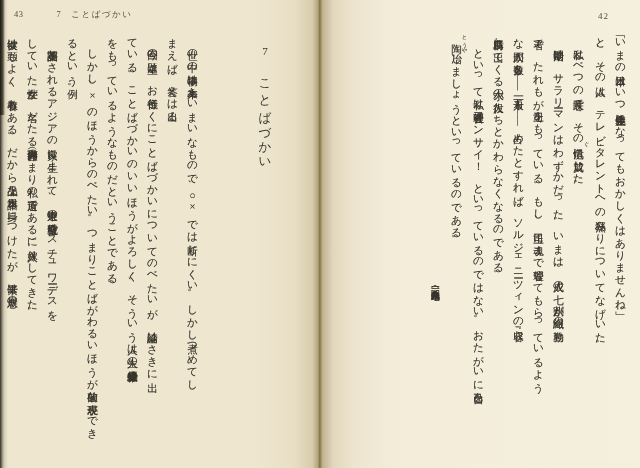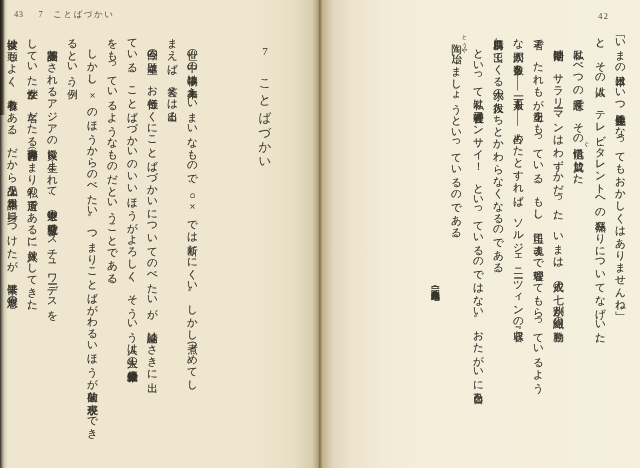--- a/index.html
+++ b/index.html
@@ -38,21 +38,21 @@
     background: linear-gradient(90deg, rgba(30,28,20,0.95) 0px, rgba(55,50,38,0.7) 3px, rgba(90,82,62,0) 5px);
   }
 
   .ink { color: #37342c; text-align: center; }
 
   
   .running-header {
     position: absolute; left: 14px; top: 9px;
     font-size: 8.5px; color: #564f42; letter-spacing: 0.5px; white-space: nowrap;
   }
-  .running-header .rh-page { margin-right: 15px; }
+  .running-header .rh-page { margin-right: 33px; }
   .running-header .rh-chap { margin-right: 10px; }
   .running-header .rh-title { letter-spacing: 1.5px; }
 
   
   .pagenum-right {
     position: absolute; left: 598px; top: 11px;
     font-size: 9px; color: #564f42; letter-spacing: 1px;
   }
 
   

